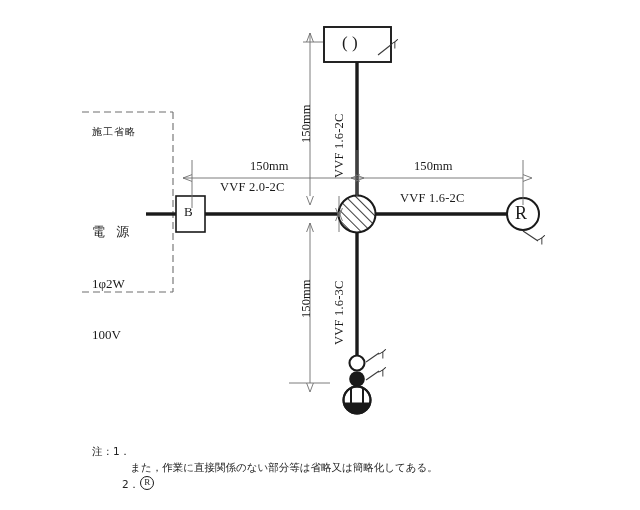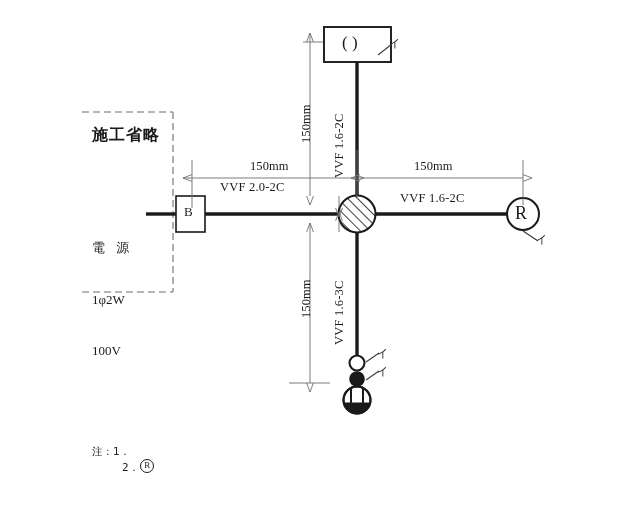--- a/index.html
+++ b/index.html
@@ -49,25 +49,24 @@
     letter-spacing: 0.2px;
   }
   .vert {
     transform-origin: left top;
     transform: rotate(-90deg);
   }
   .src-text {
     font-size: 13px;
     line-height: 1.32;
   }
-  .src-text .row1 { letter-spacing: 4px; margin-top: 16px; }
+  .src-text .row1 { letter-spacing: 4px; }
   .omit-text {
-    font-size: 16px;
+    font-size: 10px;
     letter-spacing: 1px;
-    font-weight: bold;
   }
   .kana {
     font-family: "DejaVu Sans", "Liberation Sans", sans-serif;
     font-size: 11px;
     color: #222;
   }
   .sym-text {
     font-size: 17px;
     font-family: "Liberation Serif", "DejaVu Serif", serif;
   }
@@ -255,20 +254,21 @@
   <div class="lbl kana" style="left:377px; top:348px;">イ</div>
 
   <div class="lbl kana" style="left:377px; top:366px;">イ</div>
 
   <div class="notes">
     <div class="note-row">
       <span class="note-head">注：</span>
       <span class="note-head">1．</span>
       <span>
         <br>
+        <span class="note-body">また，作業に直接関係のない部分等は省略又は簡略化してある。</span>
       </span>
     </div>
     <div class="note-row note-sub">
       <span class="note-head">2．</span>
       <span class="r-inline"></span>
     </div>
   </div>
 
 </div>
 

